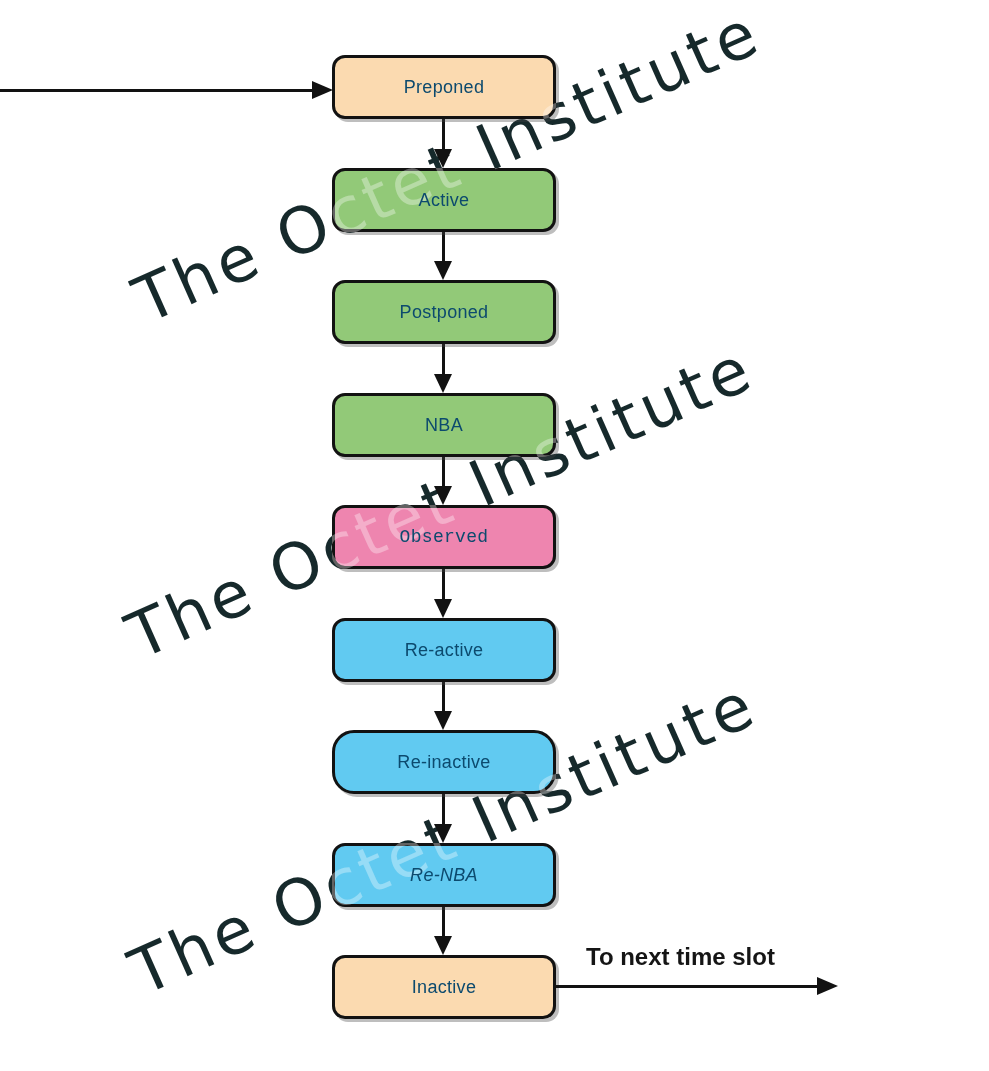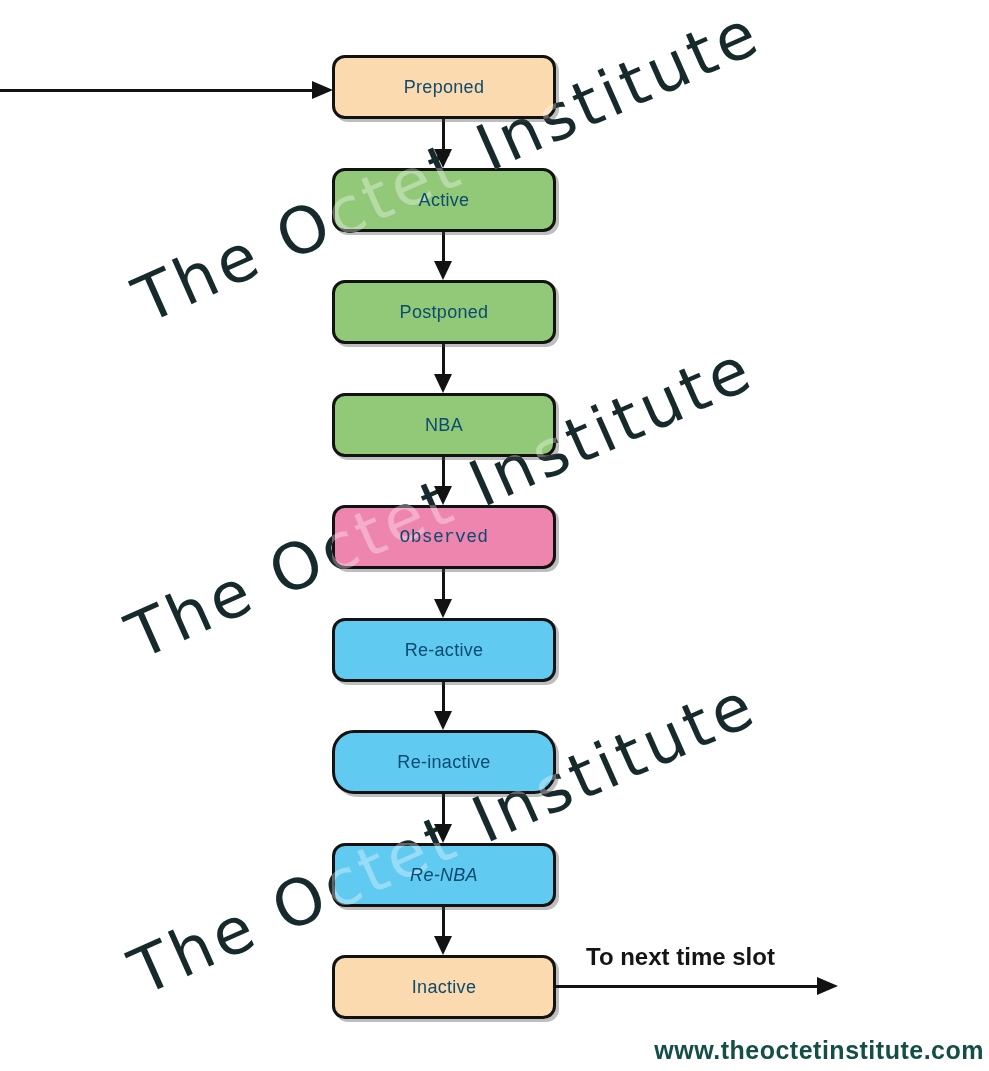--- a/index.html
+++ b/index.html
@@ -158,14 +158,13 @@
           <div class="wm" style="left: 134px; top: 944px;">The Octet Institute</div>
         </div>
       </div>
       <div class="ghost-wrap" style="left: 332px; top: 955px; width: 224px; height: 64px;">
         <div class="ghost-inner" style="left: -332px; top: -955px;">
           <div class="wm" style="left: 134px; top: 944px;">The Octet Institute</div>
         </div>
       </div>
     </div>
 
-  <div class="footer-url">www.theoctetinstitute.com</div>
 </div>
 
 </body></html>

